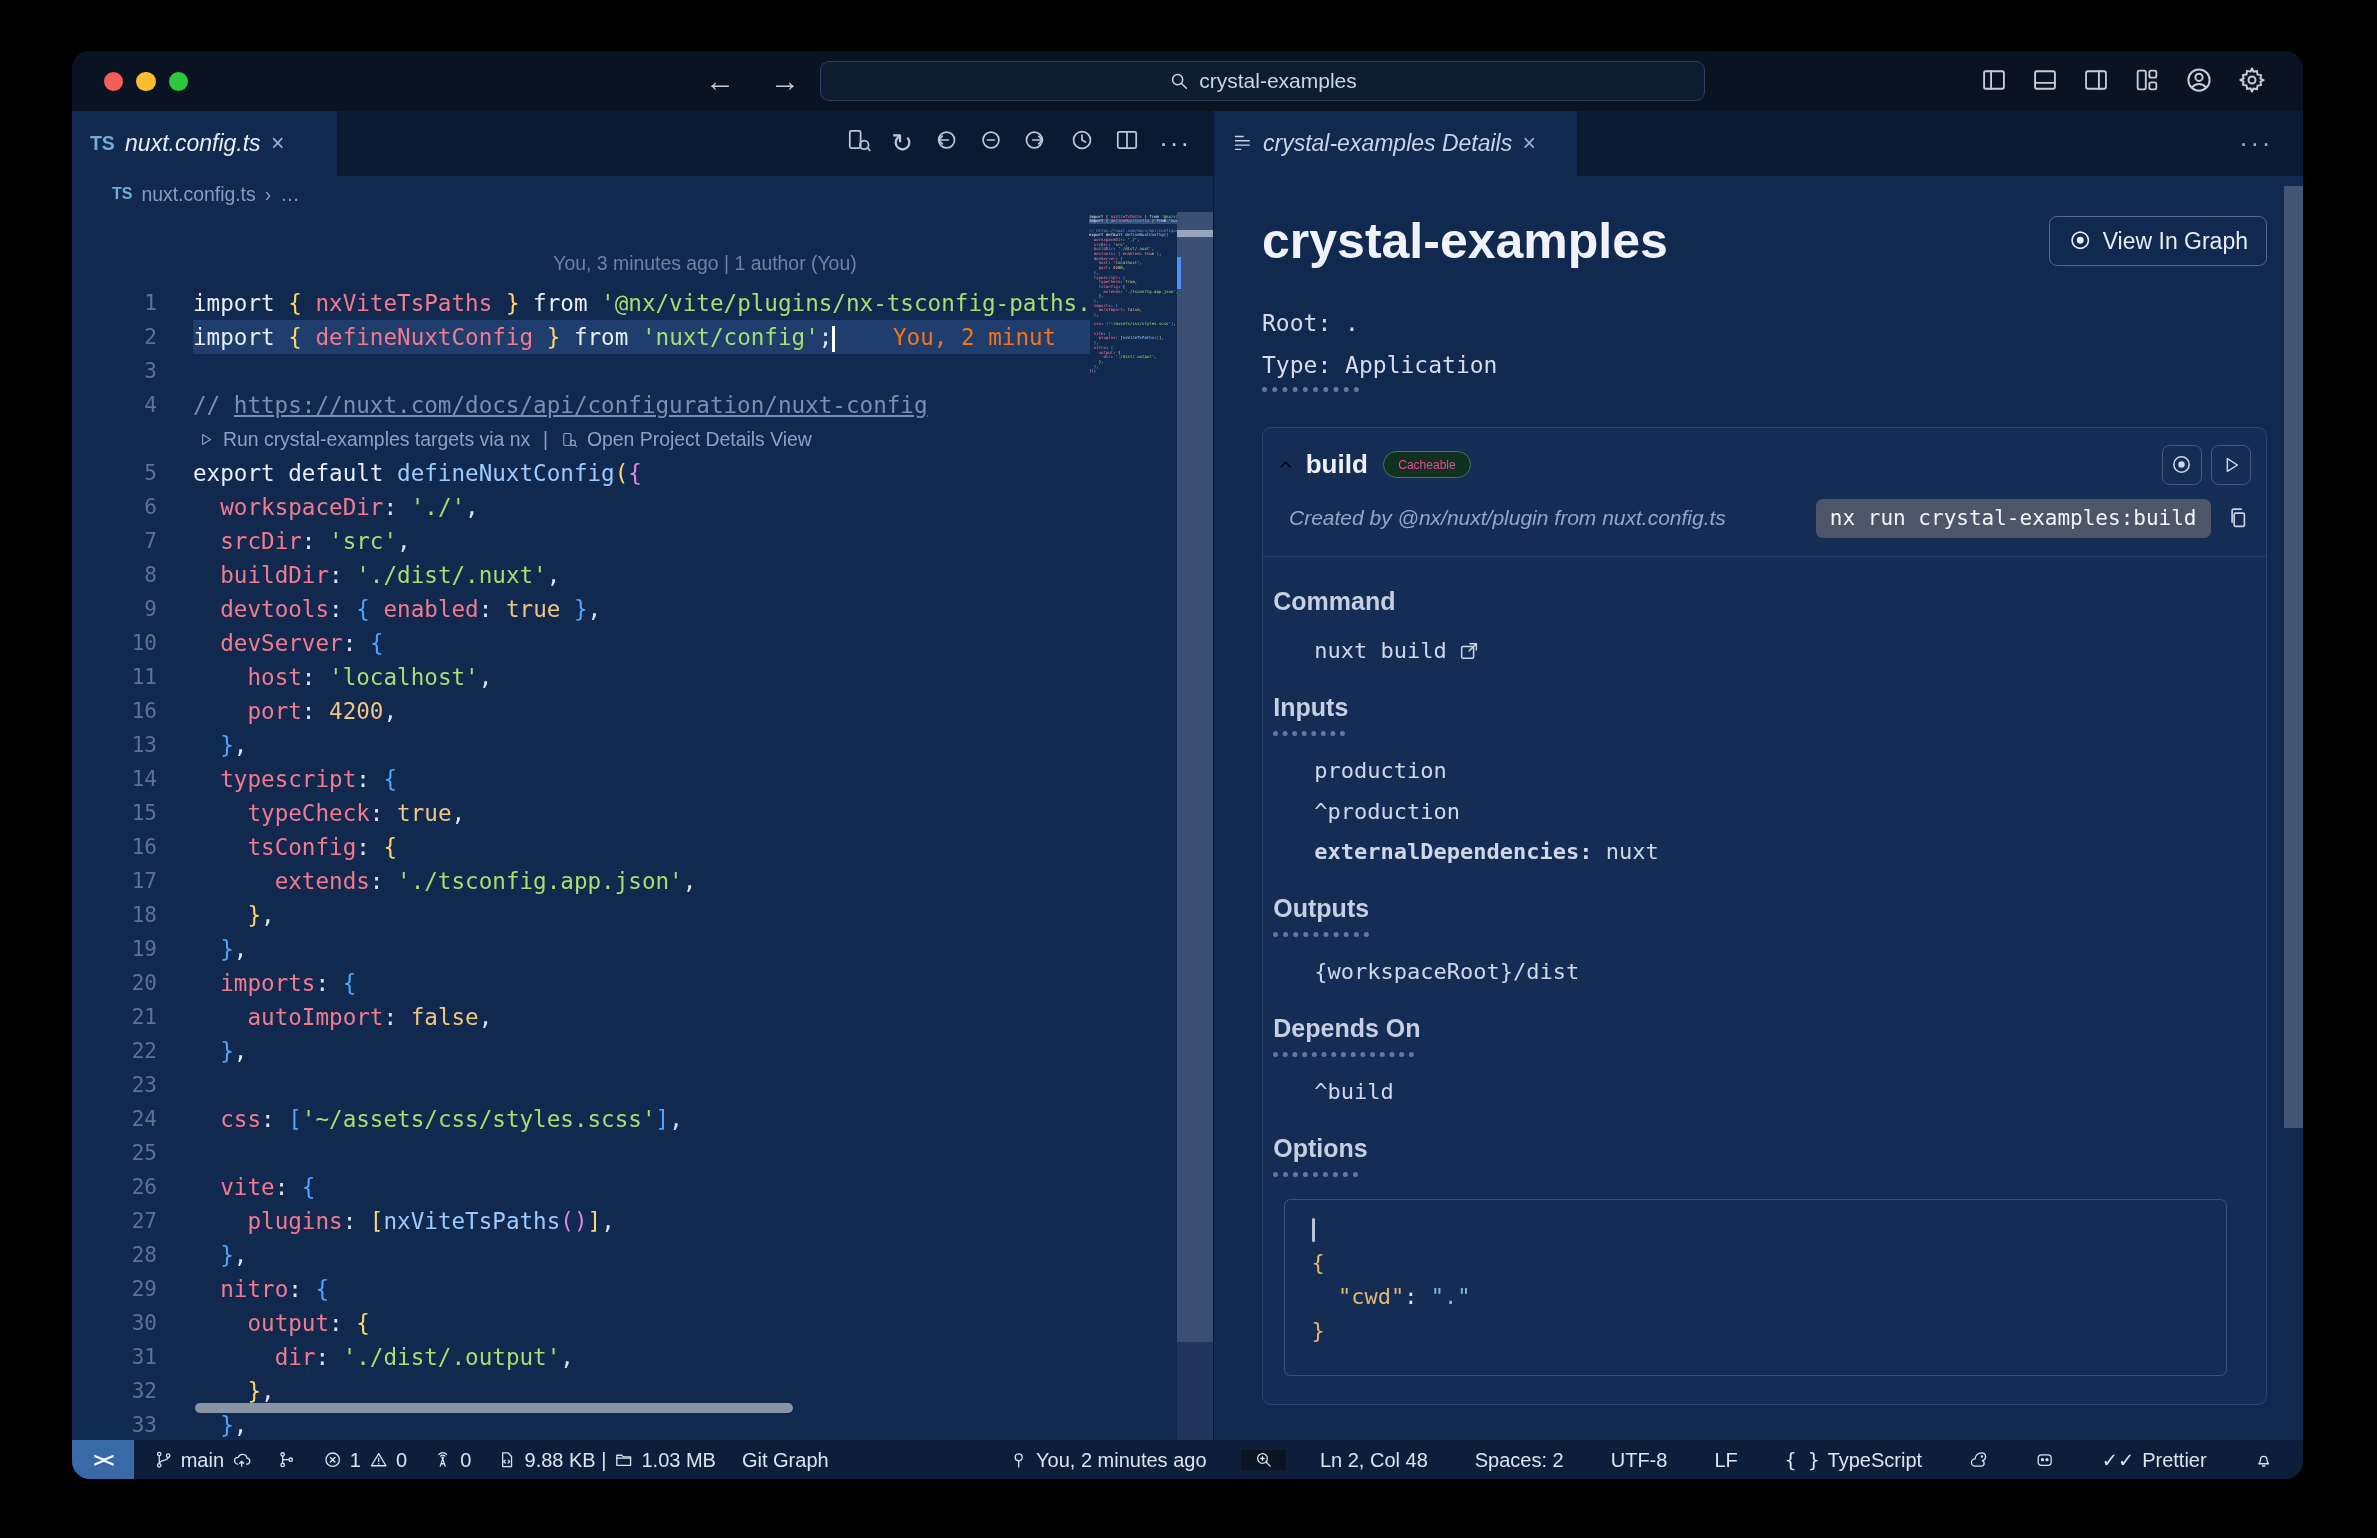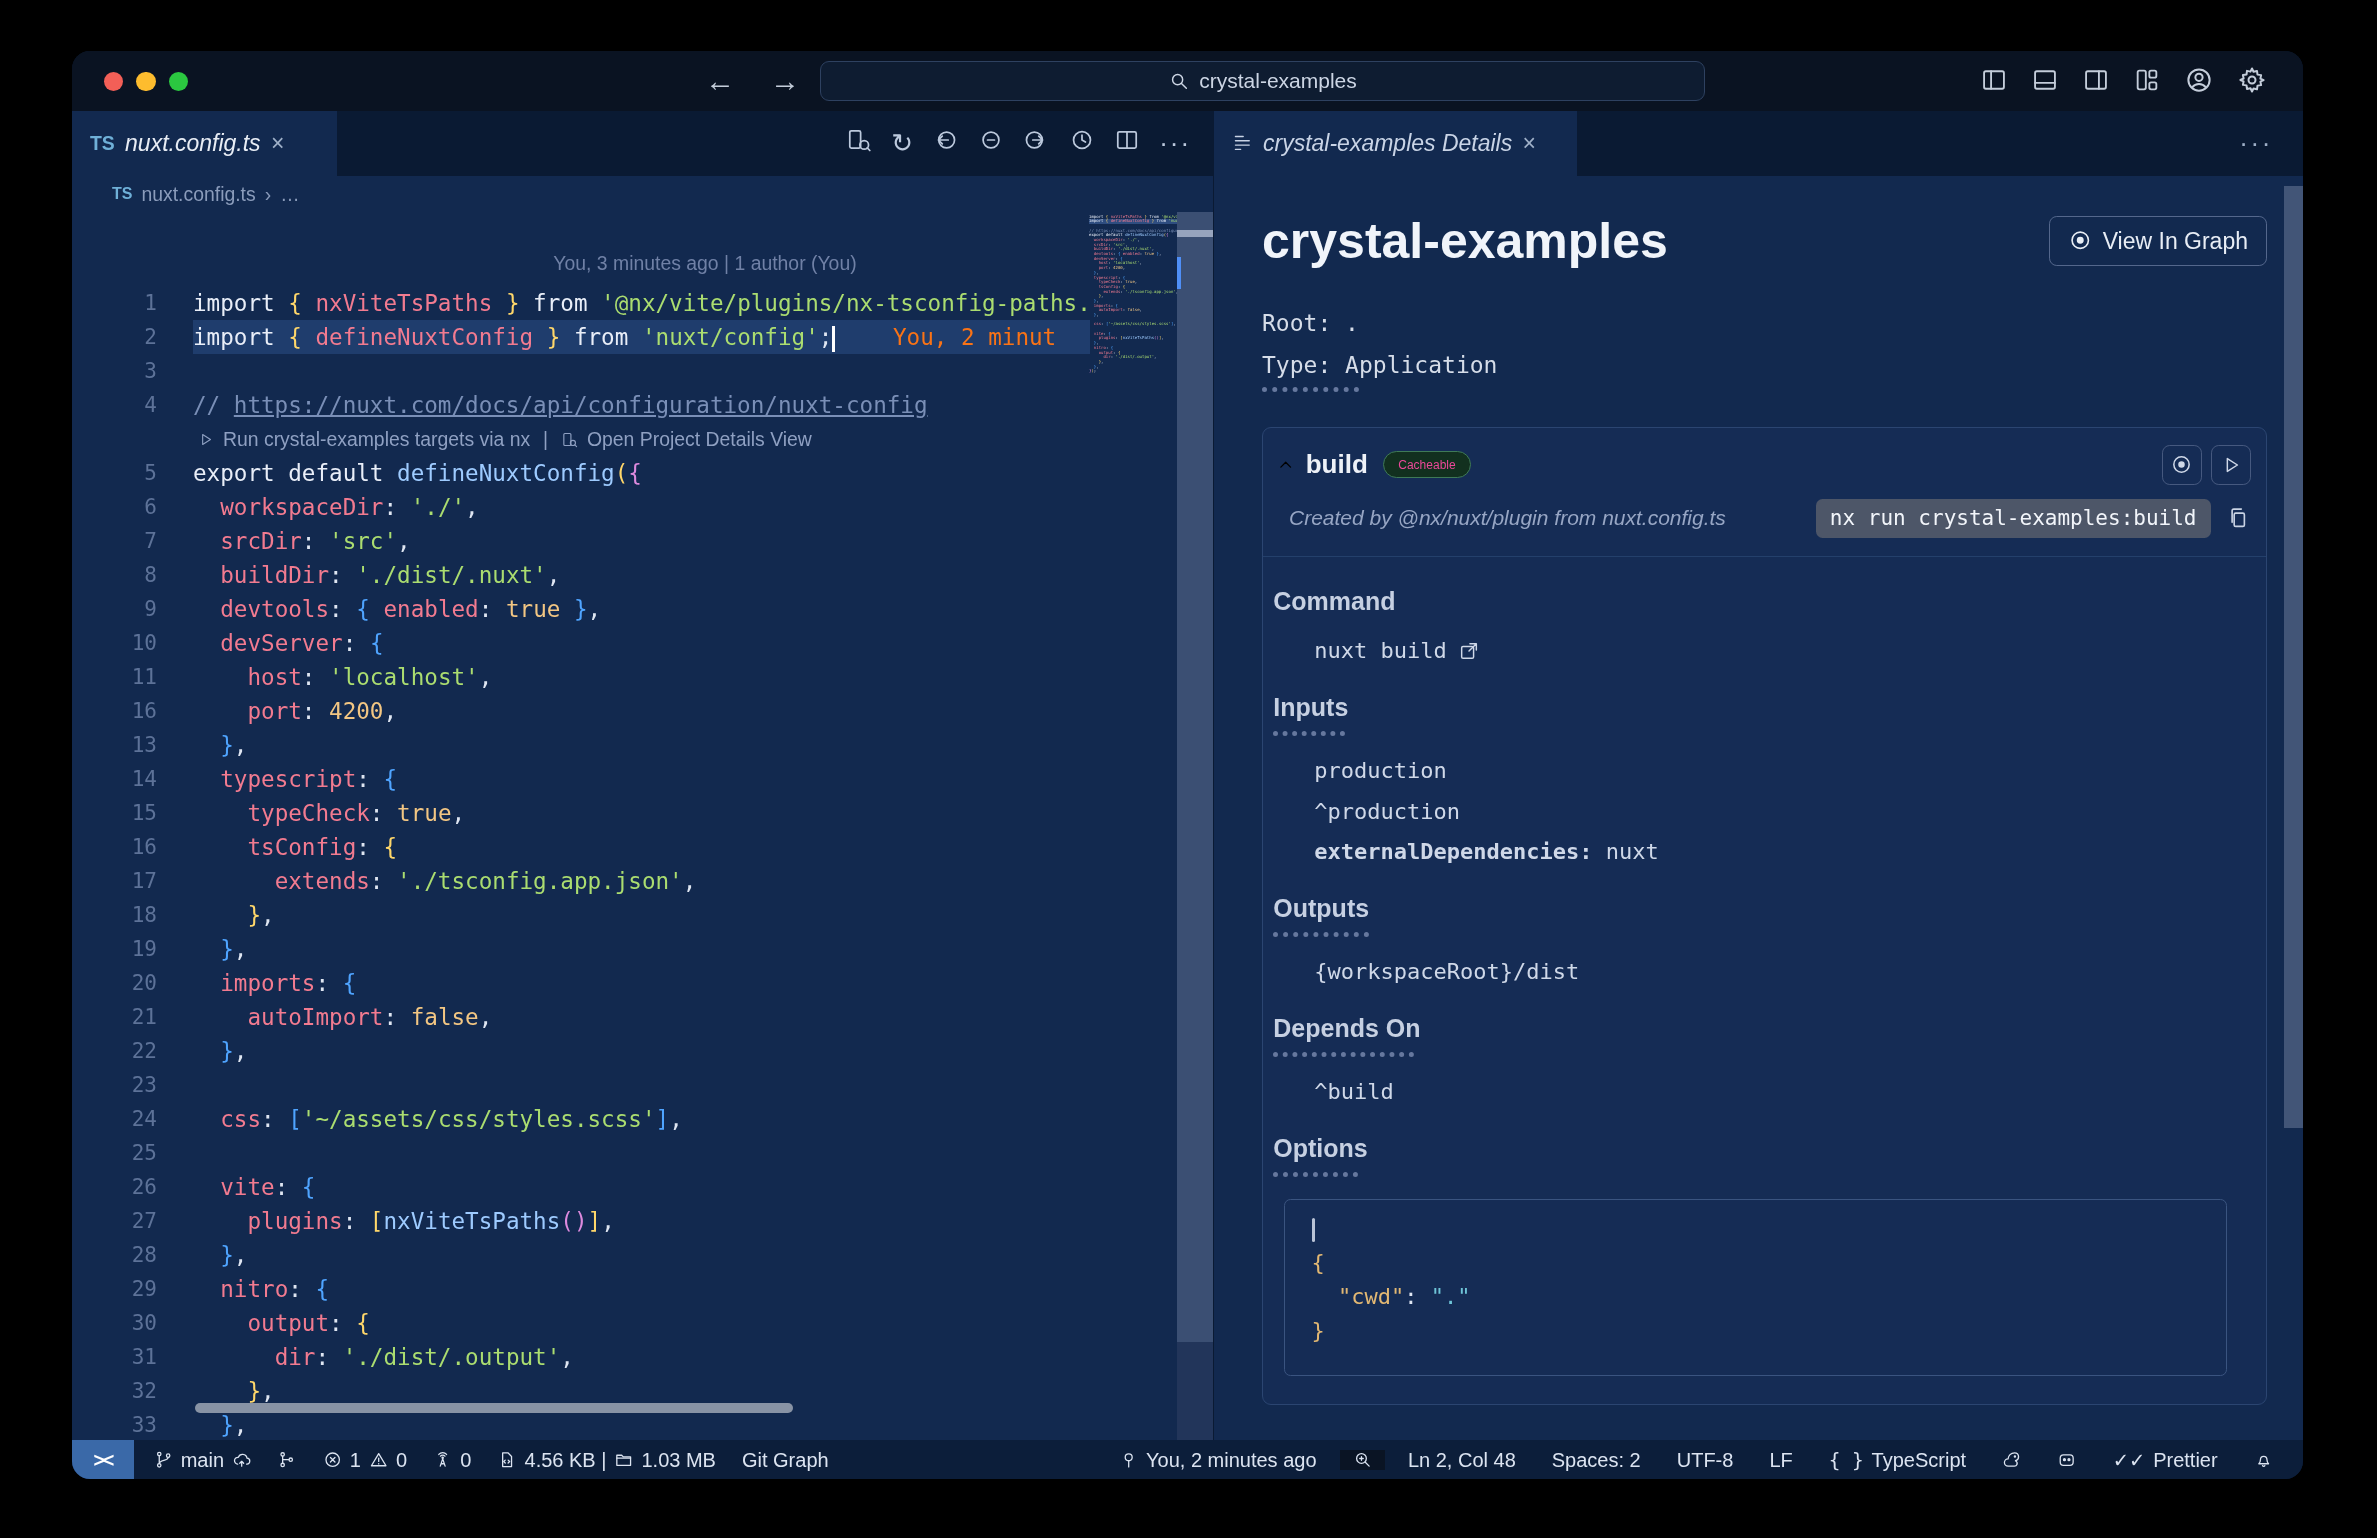--- a/index.html
+++ b/index.html
@@ -80,21 +80,21 @@
   .optline { height:34px; line-height:34px; white-space:pre; }
   .tk-jb{color:#e2b873}.tk-jk{color:#e2b873}.tk-jv{color:#6fc5d8}
   .optcursor { display:inline-block; width:3.2px; height:24.5px; border-radius:1.9px; background:#b9c3d6; vertical-align:middle; }
   .pscroll { position:absolute; right:0; top:9.7px; width:19.4px; height:942px; background:#5c6d8e; opacity:.65; }
 
   
   .statusbar { height:40px; background:#0c1e3a; display:flex; align-items:center; color:#dce4f1; font-size:20px; }
   .remote-tile { width:62px; height:100%; background:#3a69a8; color:#fff; display:flex; align-items:center; justify-content:center; font-weight:bold; font-size:19.4px; letter-spacing:-1.9px; flex:none; }
   .sgroup { display:flex; align-items:center; gap:7.8px; padding:0 13px; height:100%; }
   .sleft { display:flex; align-items:center; margin-left:6.5px; gap:0; }
-  .sright { margin-left:auto; display:flex; align-items:center; margin-right:17px; gap:10px; }
+  .sright { margin-left:auto; display:flex; align-items:center; margin-right:17px; gap:21px; }
   .scell { background:#0a1424; }
   svg.ic { stroke:currentColor; fill:none; stroke-width:1.6; stroke-linecap:round; stroke-linejoin:round; }
 </style>
 </head>
 <body>
 
 <div class="window">
 
   <div class="titlebar">
     <div class="traffic">
@@ -449,21 +449,21 @@
           </span>
           <span>0</span>
         </div>
         <div class="sgroup">
           <span style="display: flex;">
             <svg class="ic" width="19.4" height="19.4" viewBox="0 0 24 24">
               <path d="M7 3.5h6.5L18 8v12.5H7z"></path>
               <path d="M10.2 12.5l-1.8 1.8 1.8 1.8M13.8 12.5l1.8 1.8-1.8 1.8"></path>
             </svg>
           </span>
-          <span>4.56 KB |</span>
+          <span>9.88 KB |</span>
           <span style="display: flex;">
             <svg class="ic" width="19.4" height="19.4" viewBox="0 0 24 24">
               <path d="M3.5 6.5h6l2 2h9v10.5h-17z"></path>
               <path d="M3.5 10h17"></path>
             </svg>
           </span>
           <span>1.03 MB</span>
         </div>
         <div class="sgroup">
           <span>Git Graph</span>

